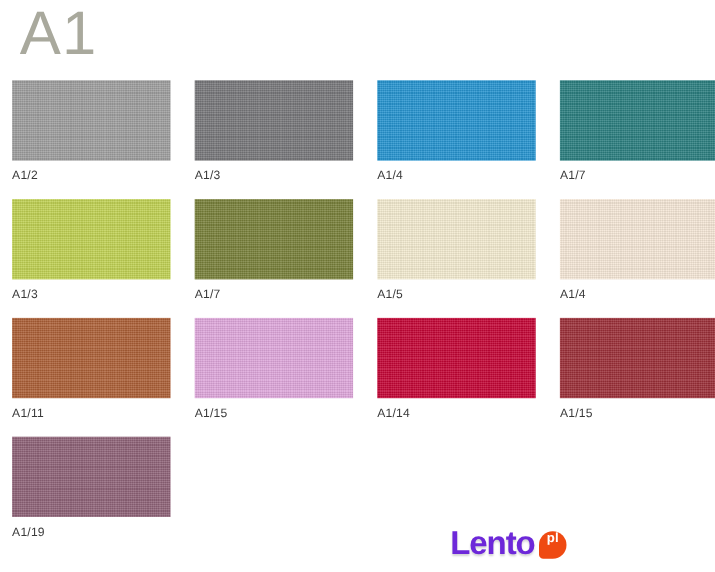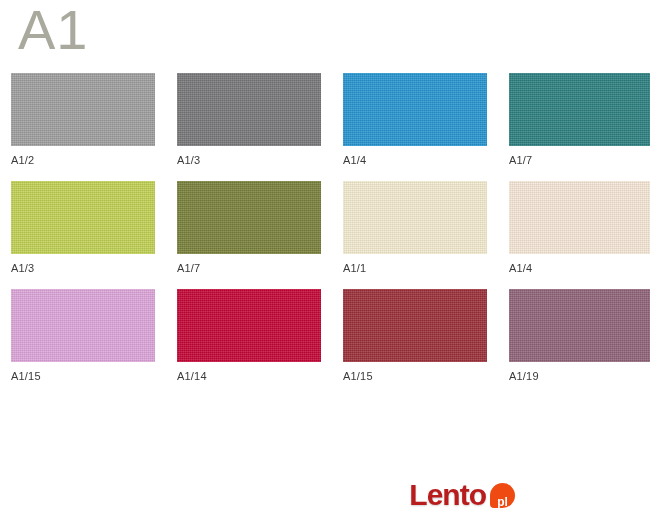--- a/index.html
+++ b/index.html
@@ -89,34 +89,34 @@
     bottom: 6px;
     height: 34px;
     display: flex;
     align-items: center;
     gap: 4px;
     padding: 2px 6px;
   }
   #wm-text {
     font-size: 30px;
     font-weight: bold;
-    color: #b91c1c;
+    color: #6d28d9;
     letter-spacing: -1px;
     line-height: 1;
     text-shadow: 0 1px 2px rgba(0,0,0,0.18);
     font-family: "Liberation Sans", sans-serif;
   }
   #wm-badge {
     position: relative;
     width: 25px;
     height: 25px;
     border-radius: 50% 50% 50% 4px;
     background: #ef4a12;
     display: flex;
-    align-items: flex-end;
+    align-items: flex-start;
     justify-content: center;
   }
   #wm-badge-text {
     font-size: 12px;
     font-weight: bold;
     color: #ffffff;
     line-height: 1;
     font-family: "Liberation Sans", sans-serif;
   }
 </style>
@@ -147,25 +147,29 @@
       <div class="cell">
         <div class="swatch" style="background: rgb(192, 209, 83);"></div>
         <div class="label">A1/3</div>
       </div>
       <div class="cell">
         <div class="swatch" style="background: rgb(120, 128, 58);"></div>
         <div class="label">A1/7</div>
       </div>
       <div class="cell">
         <div class="swatch" style="background: rgb(243, 235, 208);"></div>
-        <div class="label">A1/1</div>
+        <div class="label">A1/5</div>
       </div>
       <div class="cell">
         <div class="swatch" style="background: rgb(245, 231, 214);"></div>
         <div class="label">A1/4</div>
+      </div>
+      <div class="cell">
+        <div class="swatch" style="background: rgb(171, 95, 54);"></div>
+        <div class="label">A1/11</div>
       </div>
       <div class="cell">
         <div class="swatch" style="background: rgb(221, 165, 217);"></div>
         <div class="label">A1/15</div>
       </div>
       <div class="cell">
         <div class="swatch" style="background: rgb(195, 5, 53);"></div>
         <div class="label">A1/14</div>
       </div>
       <div class="cell">

